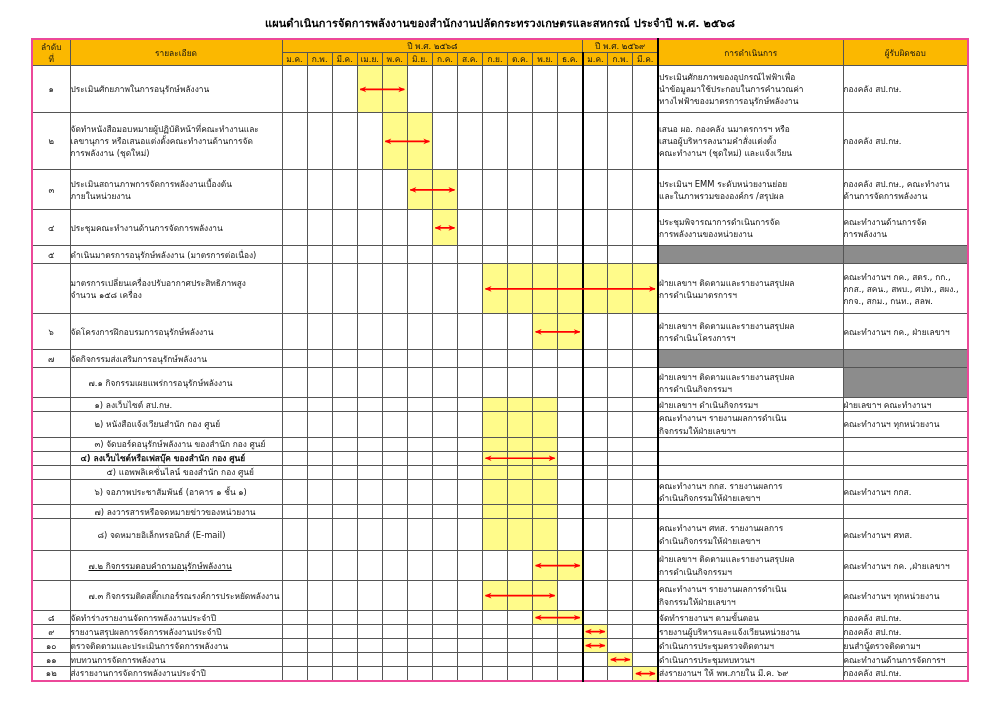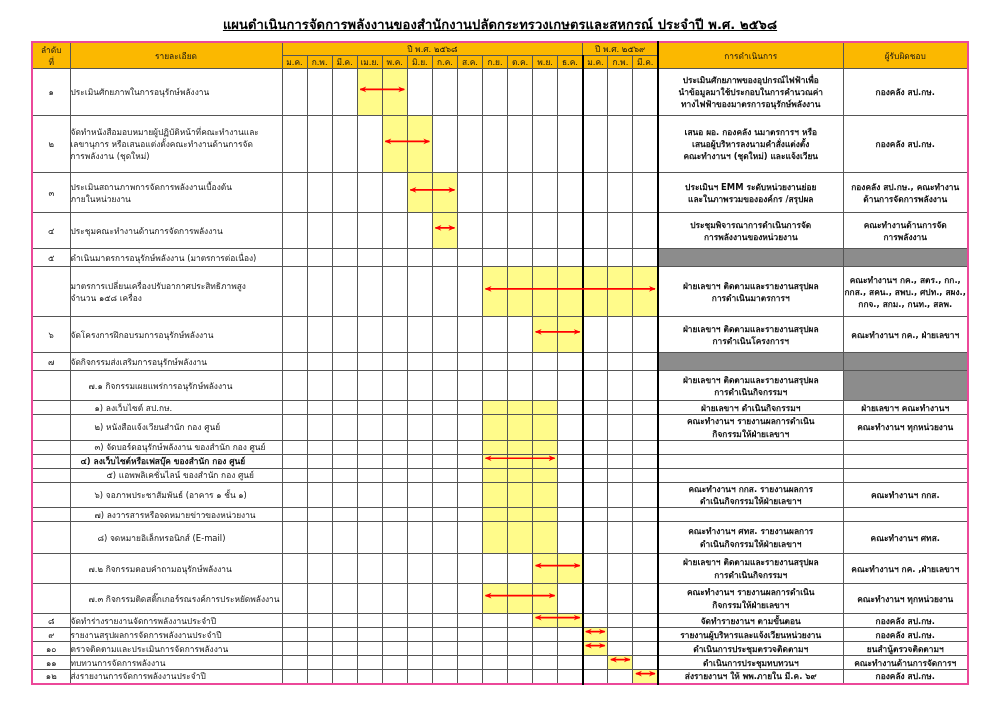--- a/index.html
+++ b/index.html
@@ -10,24 +10,23 @@
     font-family: "DejaVu Sans", "Liberation Sans", sans-serif;
   }
   #page {
     position: relative;
     width: 1000px; height: 706px;
     background: #ffffff;
     overflow: hidden;
   }
   #doc-title {
     text-align: center;
-    font-size: 13px;
+    font-size: 11px;
     font-weight: bold;
     color: #000;
-    text-decoration: underline;
     padding-top: 14px;
     padding-bottom: 6px;
     letter-spacing: 0.1px;
   }
   table.plan {
     border-collapse: collapse;
     table-layout: fixed;
     width: 938px;
     margin: 0 auto;
     border: 2px solid #ec4899;
@@ -59,24 +58,22 @@
 
   
   td.num { text-align: center; font-size: 8.6px; }
   td.det {
     text-align: left;
     padding: 3px 4px 3px 7px;
     font-size: 8.5px;
   }
   td.det.indent1 { padding-left: 16px; }
   td.act, td.resp {
-    text-align: center;
     padding: 3px 4px;
     font-size: 8.2px;
-    font-weight: bold;
   }
   td.gray { background: #8c8c8c; }
   td.cell { background: #ffffff; position: relative; }
   td.cell.fill { background: #FFFB8A; }
 
   
   .arrow-layer {
     position: absolute;
     left: 0; top: 0;
     width: 1000px; height: 706px;
@@ -570,21 +567,21 @@
           <td class="act">
             <div>คณะทำงานฯ ศทส. รายงานผลการ</div>
             <div>ดำเนินกิจกรรมให้ฝ่ายเลขาฯ</div>
           </td>
           <td class="resp">
             <div>คณะทำงานฯ ศทส.</div>
           </td>
         </tr>
         <tr style="height: 30px;">
           <td class="num"></td>
-          <td class="det indent1" style="padding-left: 18px;">
+          <td class="det indent1" style="padding-left: 18px; text-decoration: underline;">
             <div>๗.๒ กิจกรรมตอบคำถามอนุรักษ์พลังงาน</div>
           </td>
           <td class="cell mon"></td>
           <td class="cell mon"></td>
           <td class="cell mon"></td>
           <td class="cell mon"></td>
           <td class="cell mon"></td>
           <td class="cell mon"></td>
           <td class="cell mon"></td>
           <td class="cell mon"></td>

